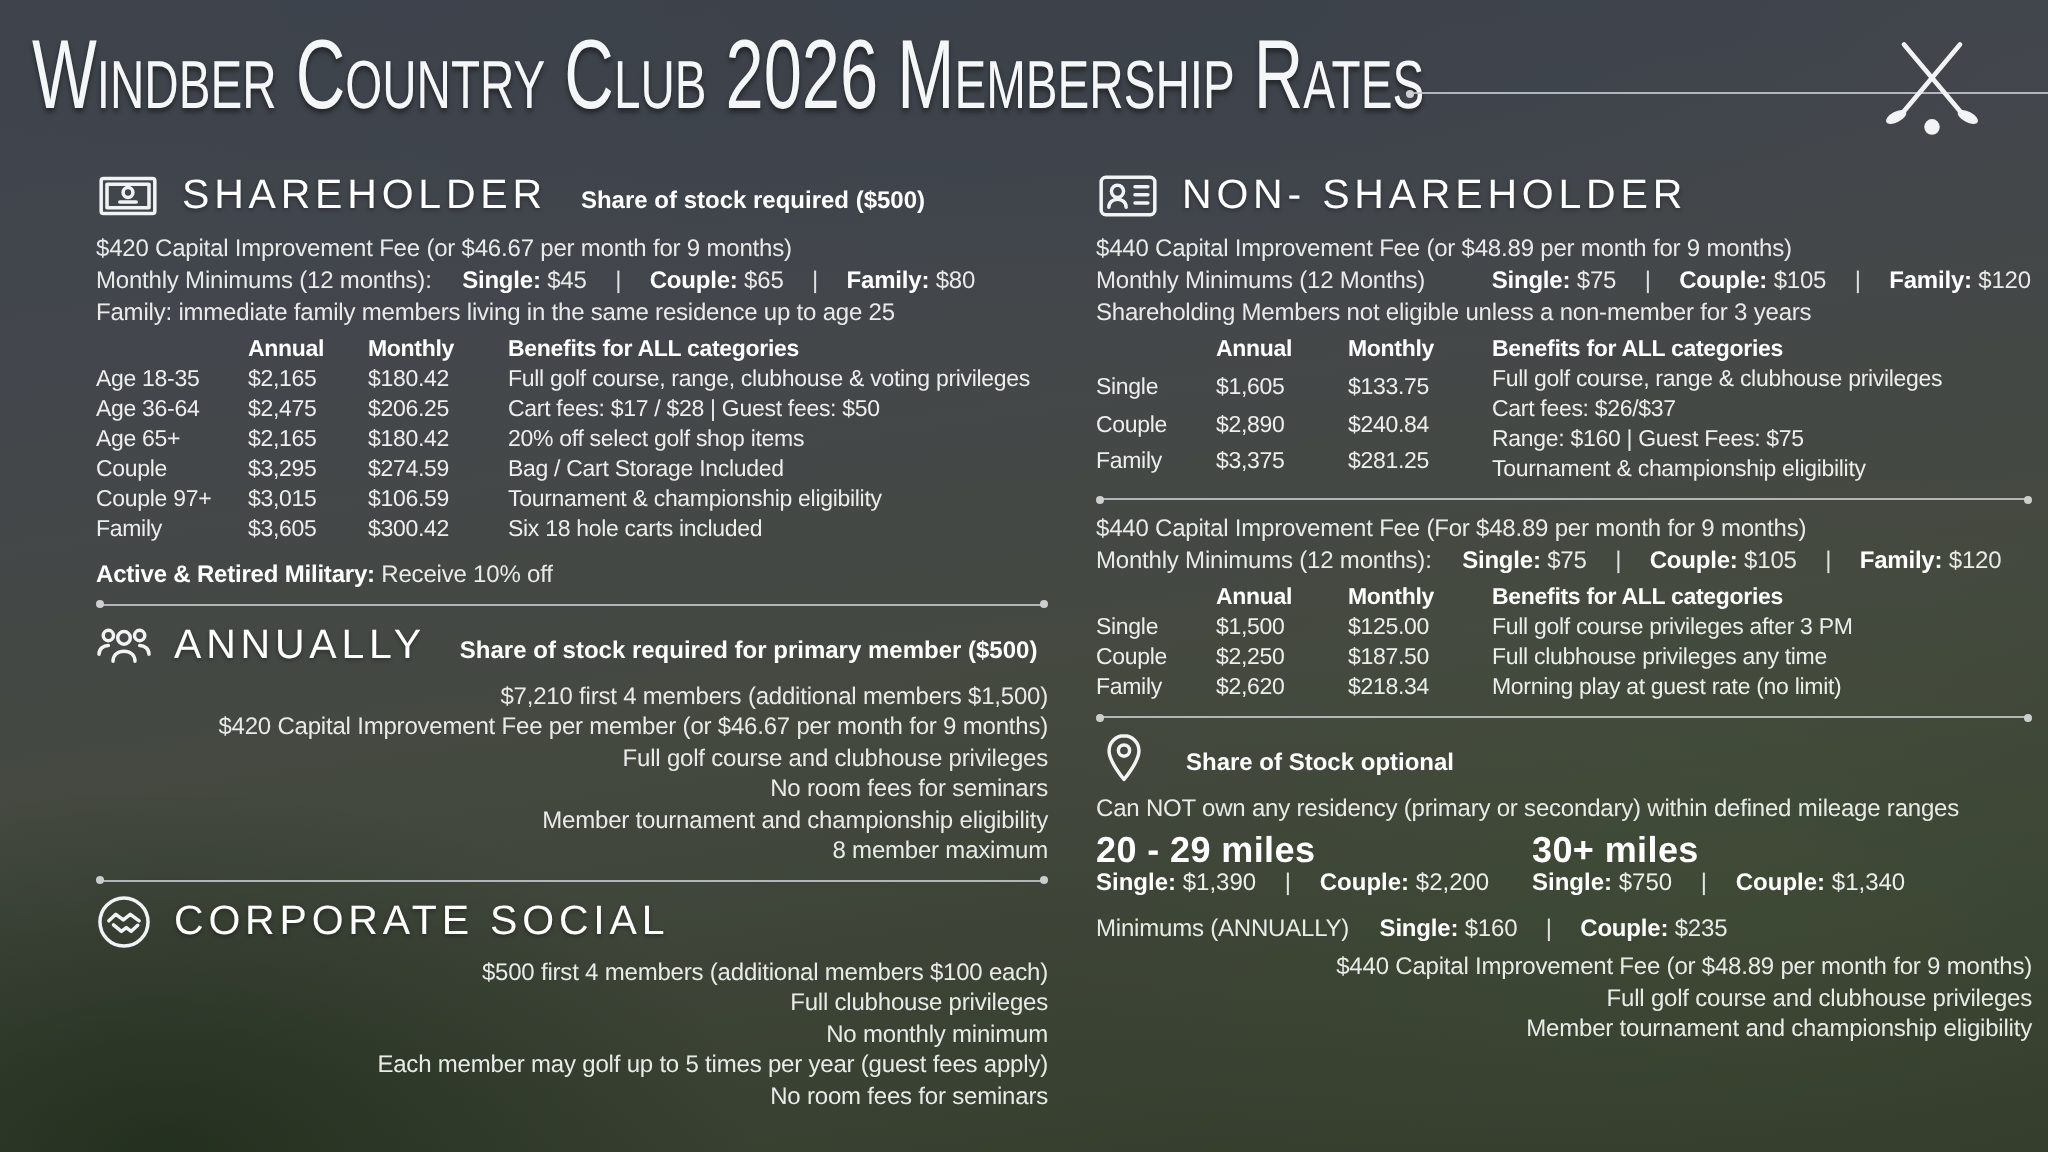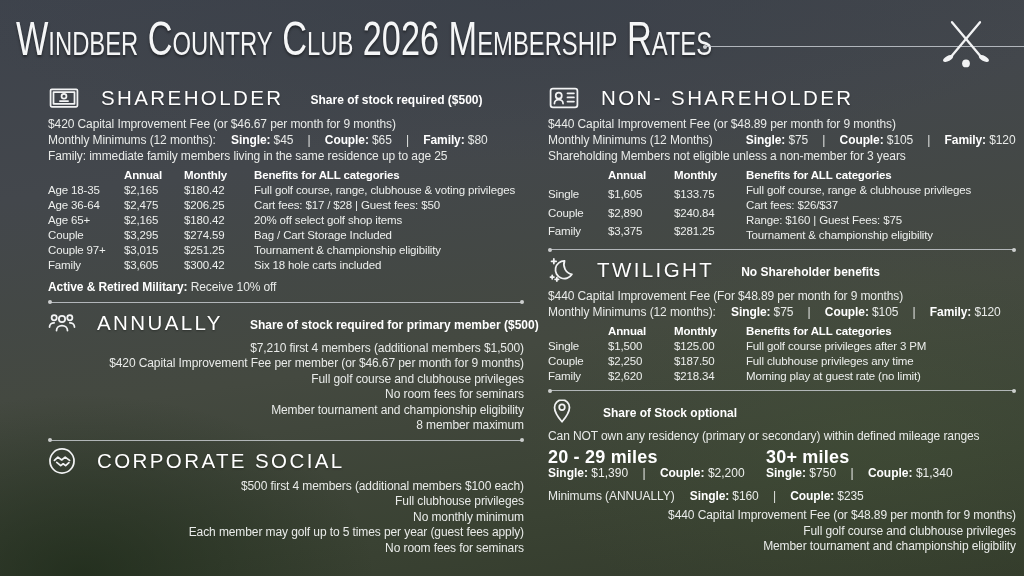--- a/index.html
+++ b/index.html
@@ -21,21 +21,21 @@
     text-shadow:0 2px 3px rgba(0,0,0,.45);
   }
   .title-line{position:absolute;left:703px;right:0;top:46px;height:1px;background:#c6cad0;opacity:.85;}
   .title-line::before{content:"";position:absolute;left:0;top:-1.5px;width:4px;height:4px;border-radius:50%;background:#e8eaec;}
   .golf-icon{position:absolute;left:938px;top:16px;width:56px;height:56px;}
   
   .col{position:absolute;top:84px;}
   .col.left{left:48px;width:476px;}
   .col.right{left:548px;width:468px;}
   
-  .sec-head{display:flex;align-items:center;gap:21px;height:28px;margin-bottom:4px;}
+  .sec-head{display:flex;align-items:center;gap:11px;height:28px;margin-bottom:4px;}
   .sec-icon{width:28px;height:28px;flex:0 0 auto;}
   .sec-icon.wide{width:32px;}
   .sec-title{font-size:20.5px;font-weight:400;letter-spacing:2.4px;color:#fff;white-space:nowrap;}
   .sec-sub{font-size:12px;font-weight:bold;color:#fff;margin-left:6px;white-space:nowrap;padding-top:4px;}
   
   .line{font-size:12px;line-height:15.5px;white-space:nowrap;color:#e9ebe9;letter-spacing:-.1px;}
   .info{margin-top:3px;}
   .info .line{line-height:16px;}
   b{color:#fff;}
   .pipe{margin:0 11px;opacity:.95;}
@@ -116,21 +116,21 @@
             <span>$2,475</span>
             <span>$206.25</span>
           <span>Age 65+</span>
             <span>$2,165</span>
             <span>$180.42</span>
           <span>Couple</span>
             <span>$3,295</span>
             <span>$274.59</span>
           <span>Couple 97+</span>
             <span>$3,015</span>
-            <span>$251.25</span>
+            <span>$106.59</span>
           <span>Family</span>
             <span>$3,605</span>
             <span>$300.42</span>
         </div>
         <div class="benefits">
           <div class="h">Benefits for ALL categories</div>
           <div>Full golf course, range, clubhouse &amp; voting privileges</div>
           <div>Cart fees:  $17 / $28   |   Guest fees:  $50</div>
           <div>20% off select golf shop items</div>
           <div>Bag / Cart Storage Included</div>
@@ -237,30 +237,20 @@
           <div>Cart fees:  $26/$37</div>
           <div>Range: $160   |   Guest Fees: $75</div>
           <div>Tournament &amp; championship eligibility</div>
         </div>
       </div>
     </section>
 
     <div class="divider"></div>
 
     <section>
-      <div class="sec-head">
-        <svg class="sec-icon" viewBox="0 0 24 24">
-          <path class="st" d="M14.2 4.2a7.6 7.6 0 1 0 6.3 11.5A8.6 8.6 0 0 1 14.2 4.2z"></path>
-          <path class="st" d="M5 2.5v4M3 4.5h4"></path>
-          <path class="st" d="M3.6 16.5v3M2.1 18h3"></path>
-          <path class="st" d="M7.6 18.5v3M6.1 20h3"></path>
-        </svg>
-        <span class="sec-title shadowed">TWILIGHT</span>
-        <span class="sec-sub">No Shareholder benefits</span>
-      </div>
       <div class="info">
         <div class="line">$440 Capital Improvement Fee (For $48.89 per month for 9 months)</div>
         <div class="line">
           <span>Monthly Minimums (12 months):</span>
           <b class="ml1">Single:</b> <span>$75</span>
           <span class="pipe">|</span>
           <b>Couple:</b> <span>$105</span>
           <span class="pipe">|</span>
           <b>Family:</b> <span>$120</span>
         </div>

